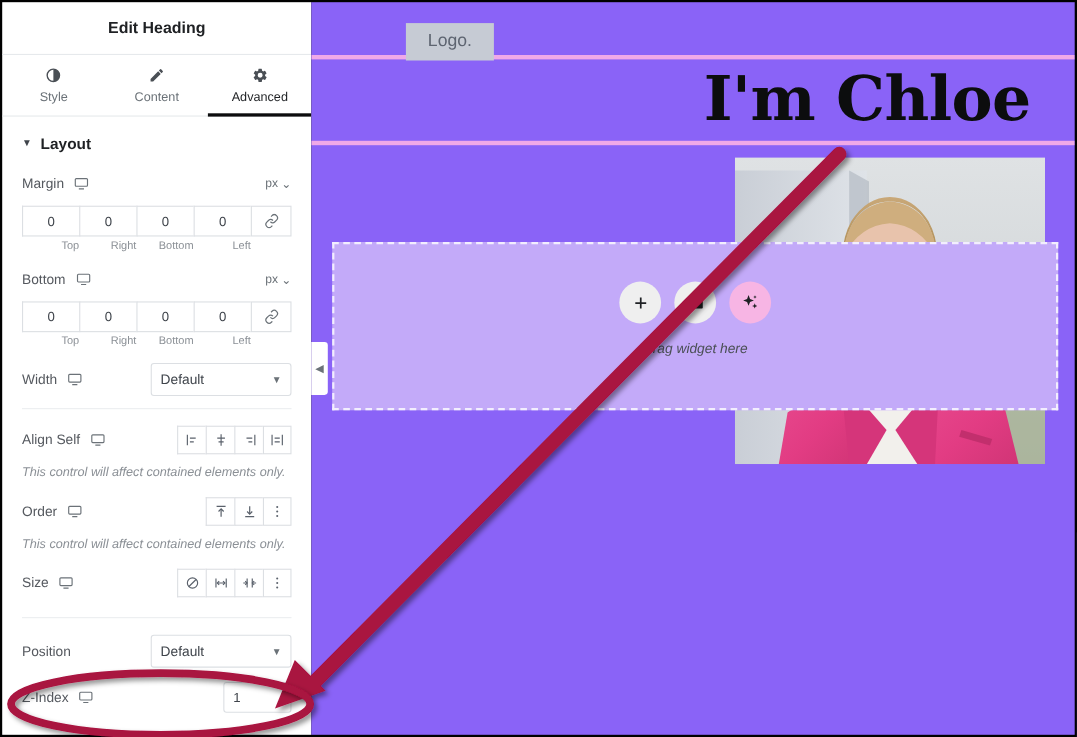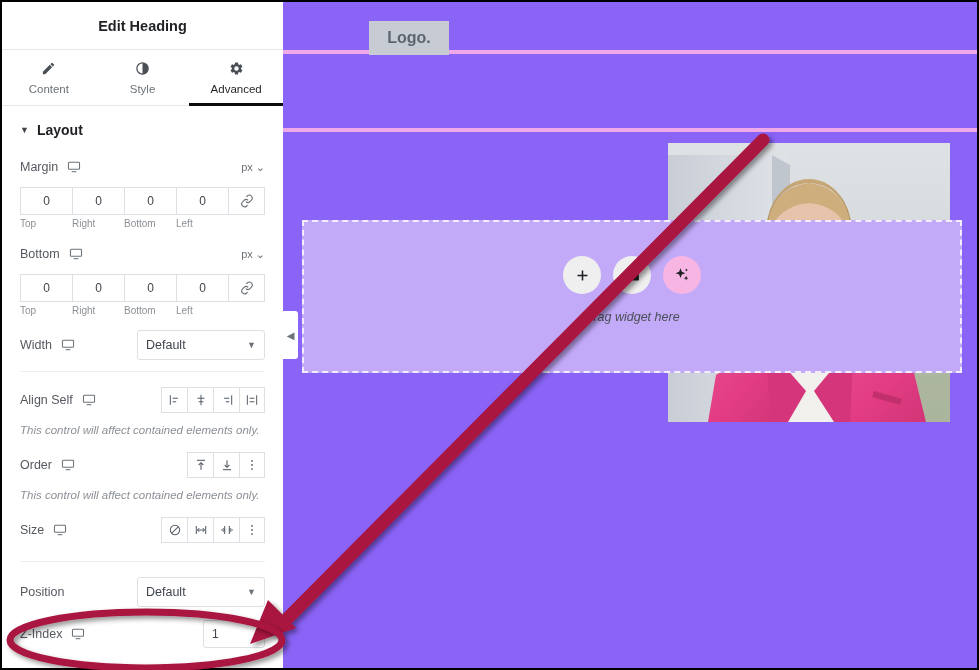--- a/index.html
+++ b/index.html
@@ -53,21 +53,21 @@
   .quad input {
     width:52px; height:28px; border:1px solid #dcdfe3; border-right:none;
     text-align:center; font-size:12px; color:#3f444b; outline:none;
     font-family:"Liberation Sans", sans-serif; background:#fff;
   }
   .quad .linkbtn {
     width:38px; height:28px; border:1px solid #dcdfe3; display:flex;
     align-items:center; justify-content:center; color:#6b7278; cursor:pointer; background:#fff;
   }
   .quad-labels { display:flex; margin-top:3px; }
-  .quad-labels span { width:52px; text-align:left; font-size:10px; color:#8b9096; }
+  .quad-labels span { width:52px; text-align:right; font-size:10px; color:#8b9096; }
 
   .sel {
     width:128px; height:30px; border:1px solid #dcdfe3; border-radius:3px;
     display:flex; align-items:center; padding:0 8px; font-size:12.5px; color:#3f444b;
     cursor:pointer; background:#fff;
   }
   .sel .caretd { margin-left:auto; font-size:9px; color:#6b7278; }
 
   .btngrp { display:flex; }
   .btngrp .gb {
@@ -94,21 +94,21 @@
 
   
   #canvas {
     position:absolute; left:283px; top:2px; width:694px; height:666px;
     background:#8a63f7; overflow:hidden;
   }
   .hline { position:absolute; left:0; right:0; height:4px; background:#f0a9e8; }
   #logo {
     position:absolute; left:86px; top:19px; width:80px; height:34px;
     background:#c6cbd4; display:flex; align-items:center; justify-content:center;
-    font-size:16px; font-weight:bold; color:#5d6470;
+    font-size:16px; font-weight:normal; color:#5d6470;
   }
   #heading {
     position:absolute; right:40px; top:55px;
     font-family:"DejaVu Serif", serif; font-weight:bold; font-size:56px;
     color:#0c0d0e; letter-spacing:-0.5px; white-space:nowrap;
   }
   #photo {
     position:absolute; left:385px; top:141px; width:282px; height:279px; overflow:hidden;
   }
   #dropzone {
@@ -134,34 +134,34 @@
 
 <div id="root">
 
   <div id="panel">
 
     <div class="panel-title">Edit Heading</div>
 
     <div class="tabs">
       <div class="tab">
         <span class="tabicon">
-          <svg width="15" height="15" viewBox="0 0 24 24" fill="currentColor">
-              <path d="M3 17.25V21h3.75L17.81 9.94l-3.75-3.75L3 17.25zM20.71 7.04a1 1 0 0 0 0-1.41l-2.34-2.34a1 1 0 0 0-1.41 0l-1.83 1.83 3.75 3.75 1.83-1.83z"></path>
-            </svg>
-        </span>
-        <span>Content</span>
-      </div>
-      <div class="tab">
-        <span class="tabicon">
           <svg width="15" height="15" viewBox="0 0 24 24">
               <circle cx="12" cy="12" r="9" fill="none" stroke="currentColor" stroke-width="2"></circle>
               <path d="M12 3a9 9 0 0 1 0 18z" fill="currentColor"></path>
             </svg>
         </span>
         <span>Style</span>
+      </div>
+      <div class="tab">
+        <span class="tabicon">
+          <svg width="15" height="15" viewBox="0 0 24 24" fill="currentColor">
+              <path d="M3 17.25V21h3.75L17.81 9.94l-3.75-3.75L3 17.25zM20.71 7.04a1 1 0 0 0 0-1.41l-2.34-2.34a1 1 0 0 0-1.41 0l-1.83 1.83 3.75 3.75 1.83-1.83z"></path>
+            </svg>
+        </span>
+        <span>Content</span>
       </div>
       <div class="tab active">
         <span class="tabicon">
           <svg width="15" height="15" viewBox="0 0 24 24" fill="currentColor">
               <path d="M19.14 12.94a7.07 7.07 0 0 0 0-1.88l2.03-1.58a.5.5 0 0 0 .12-.64l-1.92-3.32a.5.5 0 0 0-.6-.22l-2.39.96a7.07 7.07 0 0 0-1.63-.94l-.36-2.54a.5.5 0 0 0-.5-.43h-3.84a.5.5 0 0 0-.5.43l-.36 2.54c-.59.24-1.13.56-1.63.94l-2.39-.96a.5.5 0 0 0-.6.22L2.65 8.84a.5.5 0 0 0 .12.64l2.03 1.58a7.07 7.07 0 0 0 0 1.88L2.77 14.52a.5.5 0 0 0-.12.64l1.92 3.32c.13.22.39.31.6.22l2.39-.96c.5.38 1.04.7 1.63.94l.36 2.54c.04.25.25.43.5.43h3.84c.25 0 .46-.18.5-.43l.36-2.54c.59-.24 1.13-.56 1.63-.94l2.39.96c.22.09.47 0 .6-.22l1.92-3.32a.5.5 0 0 0-.12-.64l-2.03-1.58zM12 15.6A3.6 3.6 0 1 1 12 8.4a3.6 3.6 0 0 1 0 7.2z"></path>
             </svg>
         </span>
         <span>Advanced</span>
       </div>
     </div>
@@ -423,20 +423,21 @@
   </div>
 
   <div id="canvas">
 
     <div class="hline" style="top:48px;"></div>
 
     <div id="logo">Logo.</div>
 
     <div class="hline" style="top:126px;"></div>
 
+    <div id="heading">I'm Chloe</div>
 
     <div id="photo">
       <svg width="282" height="279" viewBox="0 0 282 279">
         <defs>
           <linearGradient id="sky" x1="0" y1="0" x2="0" y2="1">
             <stop offset="0%" stop-color="#dfe2e4"></stop>
               <stop offset="70%" stop-color="#cfd4d6"></stop>
               <stop offset="100%" stop-color="#c2c8c8"></stop>
           </linearGradient>
           <linearGradient id="wall" x1="0" y1="0" x2="1" y2="0">

